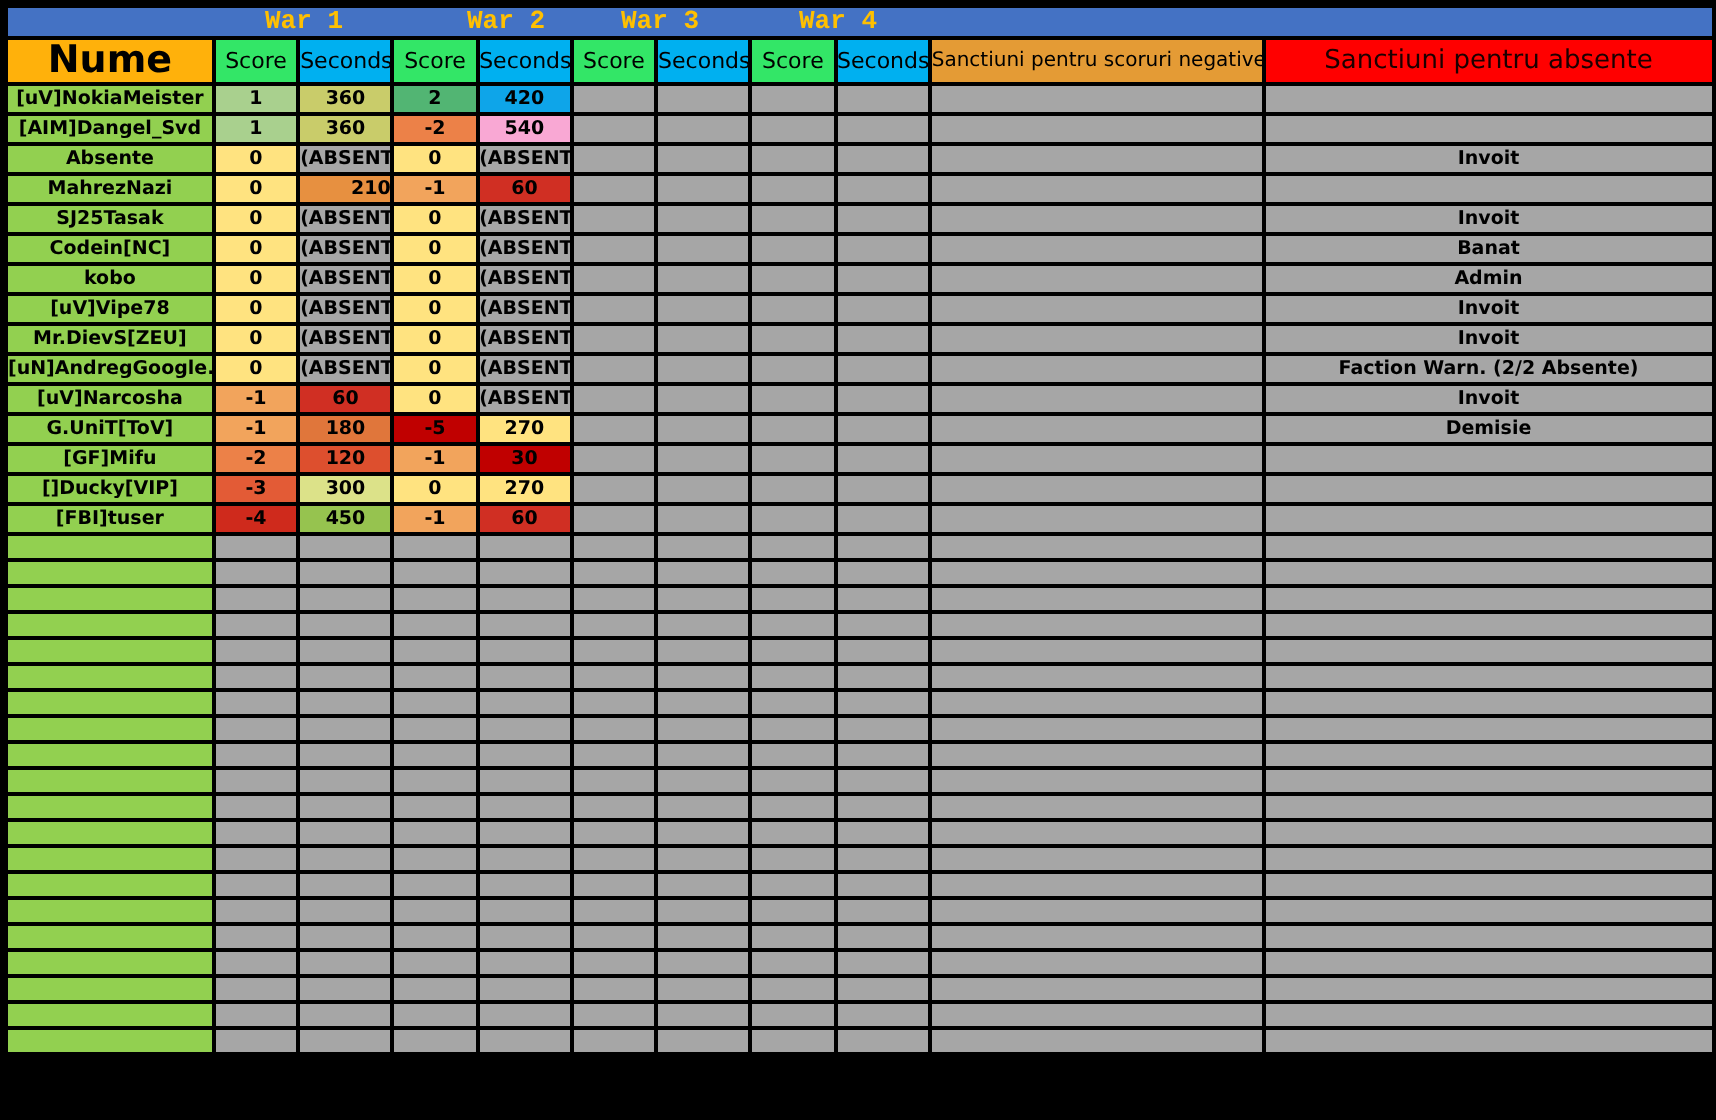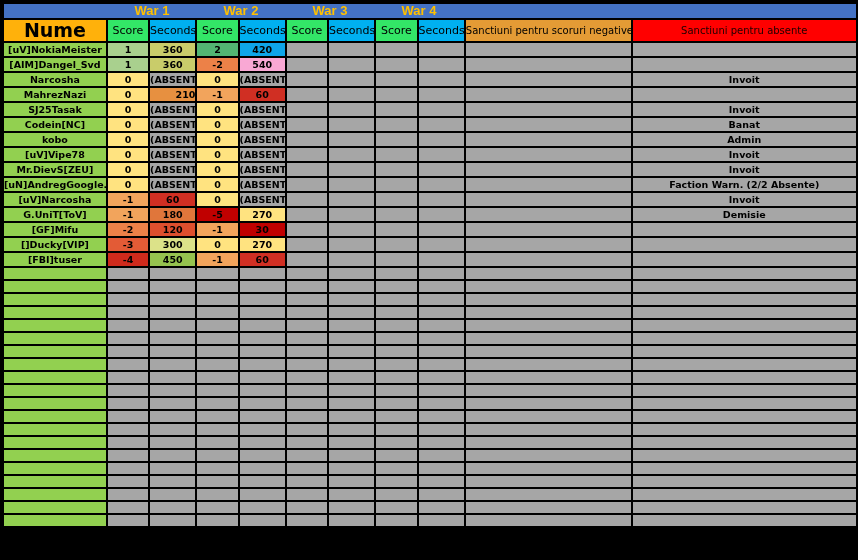--- a/index.html
+++ b/index.html
@@ -15,31 +15,31 @@
     font-family:"DejaVu Sans", sans-serif;
     font-weight:bold;font-size:9.5px;color:#000;
     overflow:hidden;white-space:nowrap;
     background:var(--empty-cell,#A6A6A6);
   }
   
   td.band{background:var(--band,#4472C4);height:14px;}
   .band-wrap{position:relative;height:14px;width:100%;}
   .war-label{
     position:absolute;top:0;width:90px;text-align:center;line-height:14px;
-    font-family:Liberation Sans, sans-serif;font-weight:bold;font-size:13px;
+    font-family:Liberation Mono, monospace;font-weight:bold;font-size:13px;
     color:var(--war-text,#FFC000);
   }
-  .w1{left:103px;}.w2{left:192px;}.w3{left:281px;}.w4{left:370px;}
+  .w1{left:103px;}.w2{left:204px;}.w3{left:281px;}.w4{left:370px;}
   
   tr.headrow td{height:21px;line-height:21px;}
   td.name-h{background:var(--name-header,#FFB10B);font-size:19px;font-weight:bold;text-align:center;}
   td.score-h{background:var(--score-header,#33E667);font-weight:normal;font-size:11px;}
   td.seconds-h{background:var(--seconds-header,#00B0F0);font-weight:normal;font-size:11px;}
   td.neg-h{background:var(--neg-header,#E49B35);font-weight:normal;font-size:10px;}
-  td.abs-h{background:var(--abs-header,#FF0000);font-weight:normal;font-size:10px;color:#1C0000;}
+  td.abs-h{background:var(--abs-header,#FF0000);font-weight:normal;font-size:13px;color:#1C0000;}
   
   td.name{background:var(--name-cell,#92D050);font-size:9.5px;}
   td.neg,td.abs{font-size:9.5px;}
 </style>
 </head>
 <body>
 
 <div class="sheet">
   <table>
     <colgroup>
@@ -99,21 +99,21 @@
     <td class="w" style="background: rgb(236, 129, 72);">-2</td>
     <td class="w" style="background: #f9a8d4;">540</td>
     <td class="w"></td>
     <td class="w"></td>
     <td class="w"></td>
     <td class="w"></td>
     <td class="neg"></td>
     <td class="abs"></td>
   </tr>
         <tr>
-    <td class="name">Narcosha</td>
+    <td class="name">Absente</td>
     <td class="w" style="background: rgb(255, 227, 128);">0</td>
     <td class="w" style="background: rgb(166, 166, 166);">(ABSENT)</td>
     <td class="w" style="background: rgb(255, 227, 128);">0</td>
     <td class="w" style="background: rgb(166, 166, 166);">(ABSENT)</td>
     <td class="w"></td>
     <td class="w"></td>
     <td class="w"></td>
     <td class="w"></td>
     <td class="neg"></td>
     <td class="abs">Invoit</td>

